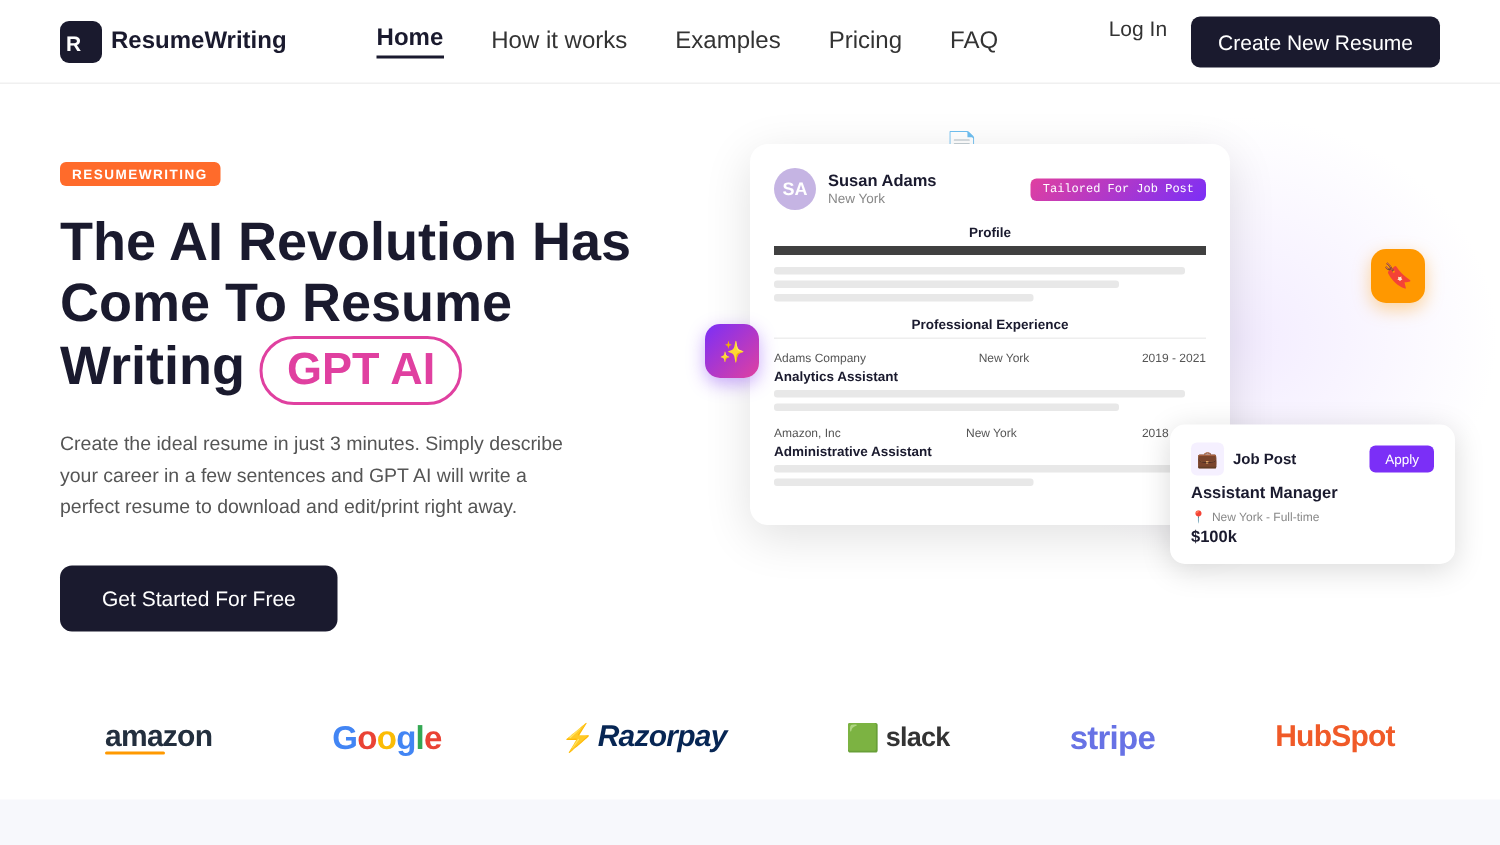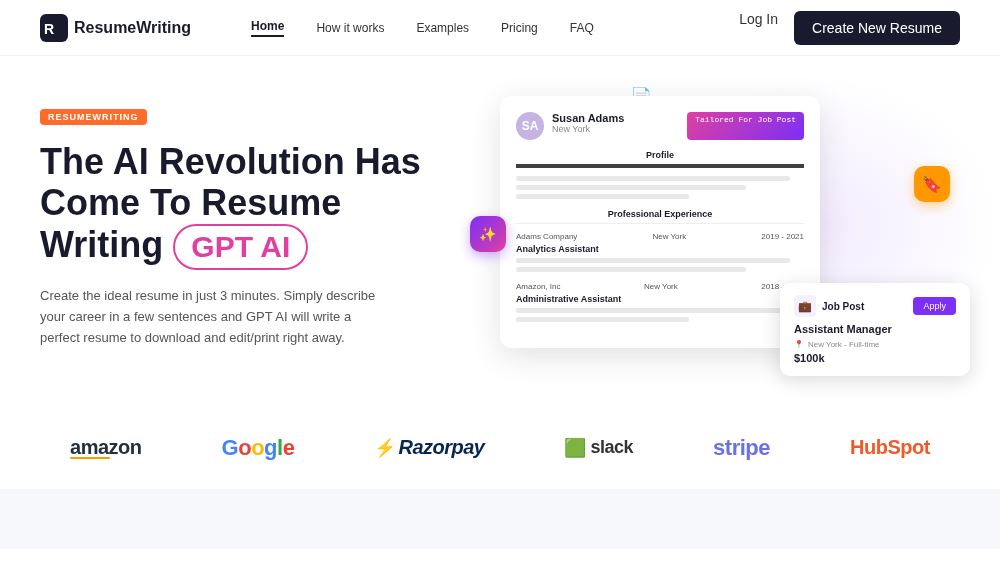--- a/index.html
+++ b/index.html
@@ -35,21 +35,21 @@
       font-weight: 700;
       color: #1a1a2e;
     }
     .nav-links {
       display: flex;
       align-items: center;
       gap: 32px;
       flex: 1;
     }
     .nav-link {
-      font-size: 12px;
+      font-size: 16px;
       color: #333;
       text-decoration: none;
       cursor: pointer;
       text-align: right;
     }
     .nav-link.active {
       color: #1a1a2e;
       font-weight: 600;
       border-bottom: 2px solid #1a1a2e;
       padding-bottom: 2px;
@@ -149,20 +149,21 @@
       right: 0;
       background: #fff;
       border-radius: 12px;
       box-shadow: 0 8px 32px rgba(0,0,0,0.12);
       padding: 16px;
       width: 320px;
       font-size: 10px;
     }
     .resume-header-row {
       display: flex;
+      align-items: center;
       gap: 8px;
       margin-bottom: 10px;
     }
     .avatar-circle {
       width: 28px;
       height: 28px;
       border-radius: 50%;
       background: #c5b4e3;
       display: flex;
       align-items: center;
@@ -189,21 +190,21 @@
       border-radius: 4px;
       margin-left: auto;
       font-family: Liberation Mono, monospace;
     }
     .section-title {
       font-size: 9px;
       font-weight: 700;
       color: #1a1a2e;
       text-align: center;
       margin-bottom: 8px;
-      border-bottom: 4px solid #404040;
+      border-bottom: 6px solid #404040;
       padding-bottom: 4px;
     }
     .resume-lines {
       display: flex;
       flex-direction: column;
       gap: 4px;
       margin-bottom: 10px;
     }
     .resume-line {
       height: 5px;
@@ -424,20 +425,21 @@
 <section class="hero">
   <div class="hero-content">
     <span class="badge">RESUMEWRITING</span>
     <h1 class="hero-title">
       <span>The AI Revolution Has</span><br>
       <span>Come To Resume</span><br>
       <span>Writing</span>
       <span class="gpt-badge">GPT AI</span>
     </h1>
     <p class="hero-desc">Create the ideal resume in just 3 minutes. Simply describe your career in a few sentences and GPT AI will write a perfect resume to download and edit/print right away.</p>
+    <button class="get-started-btn">Get Started For Free</button>
   </div>
 
   <div class="hero-visual">
     <div class="hero-bg-blob"></div>
 
     <span class="doc-icon">📄</span>
     <span class="plus-sign">+</span>
     <span class="plus-sign2">+</span>
 
     <div class="resume-card">

